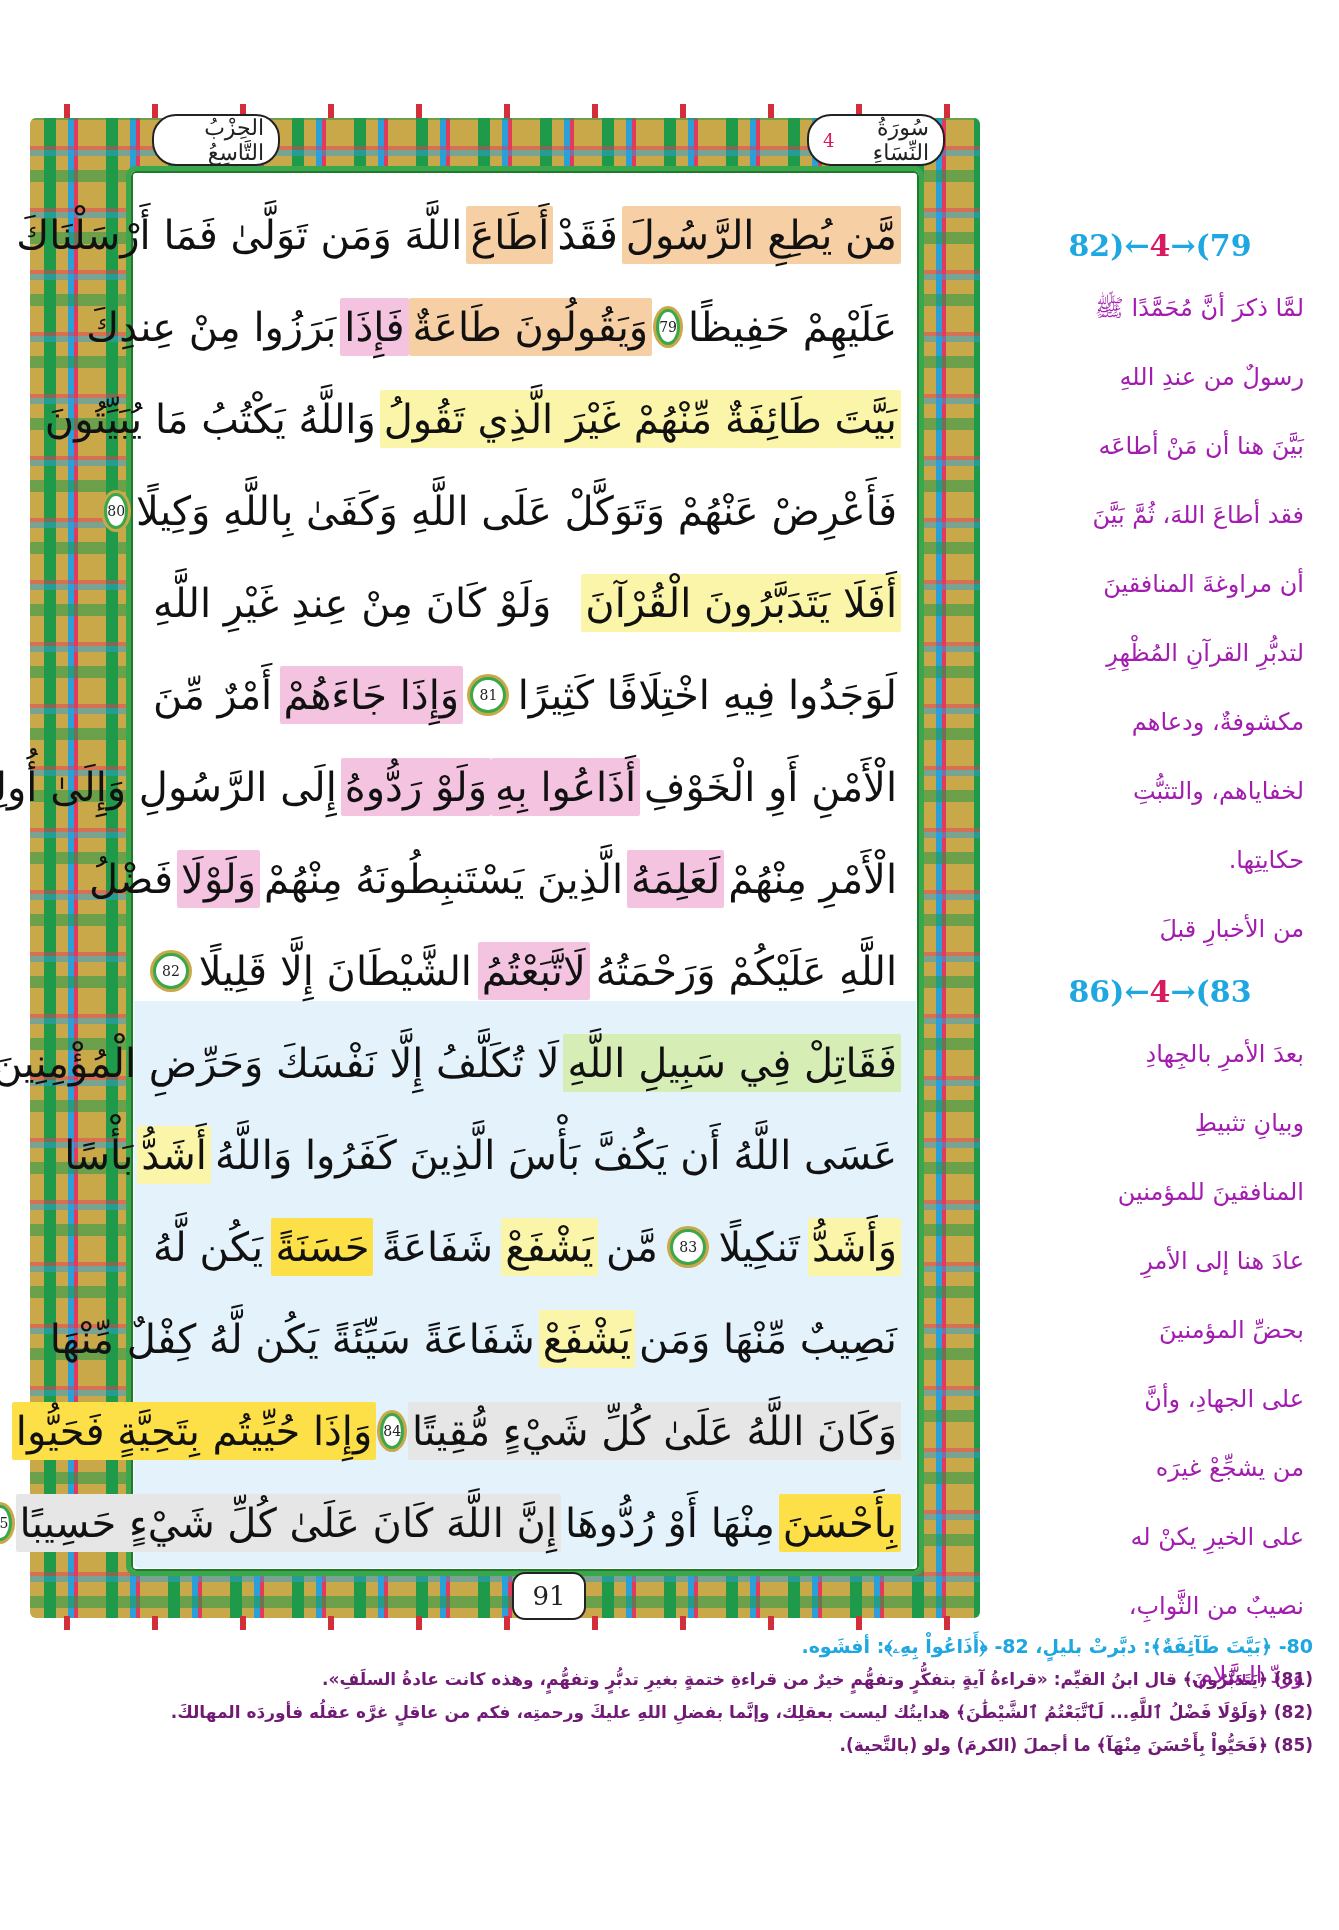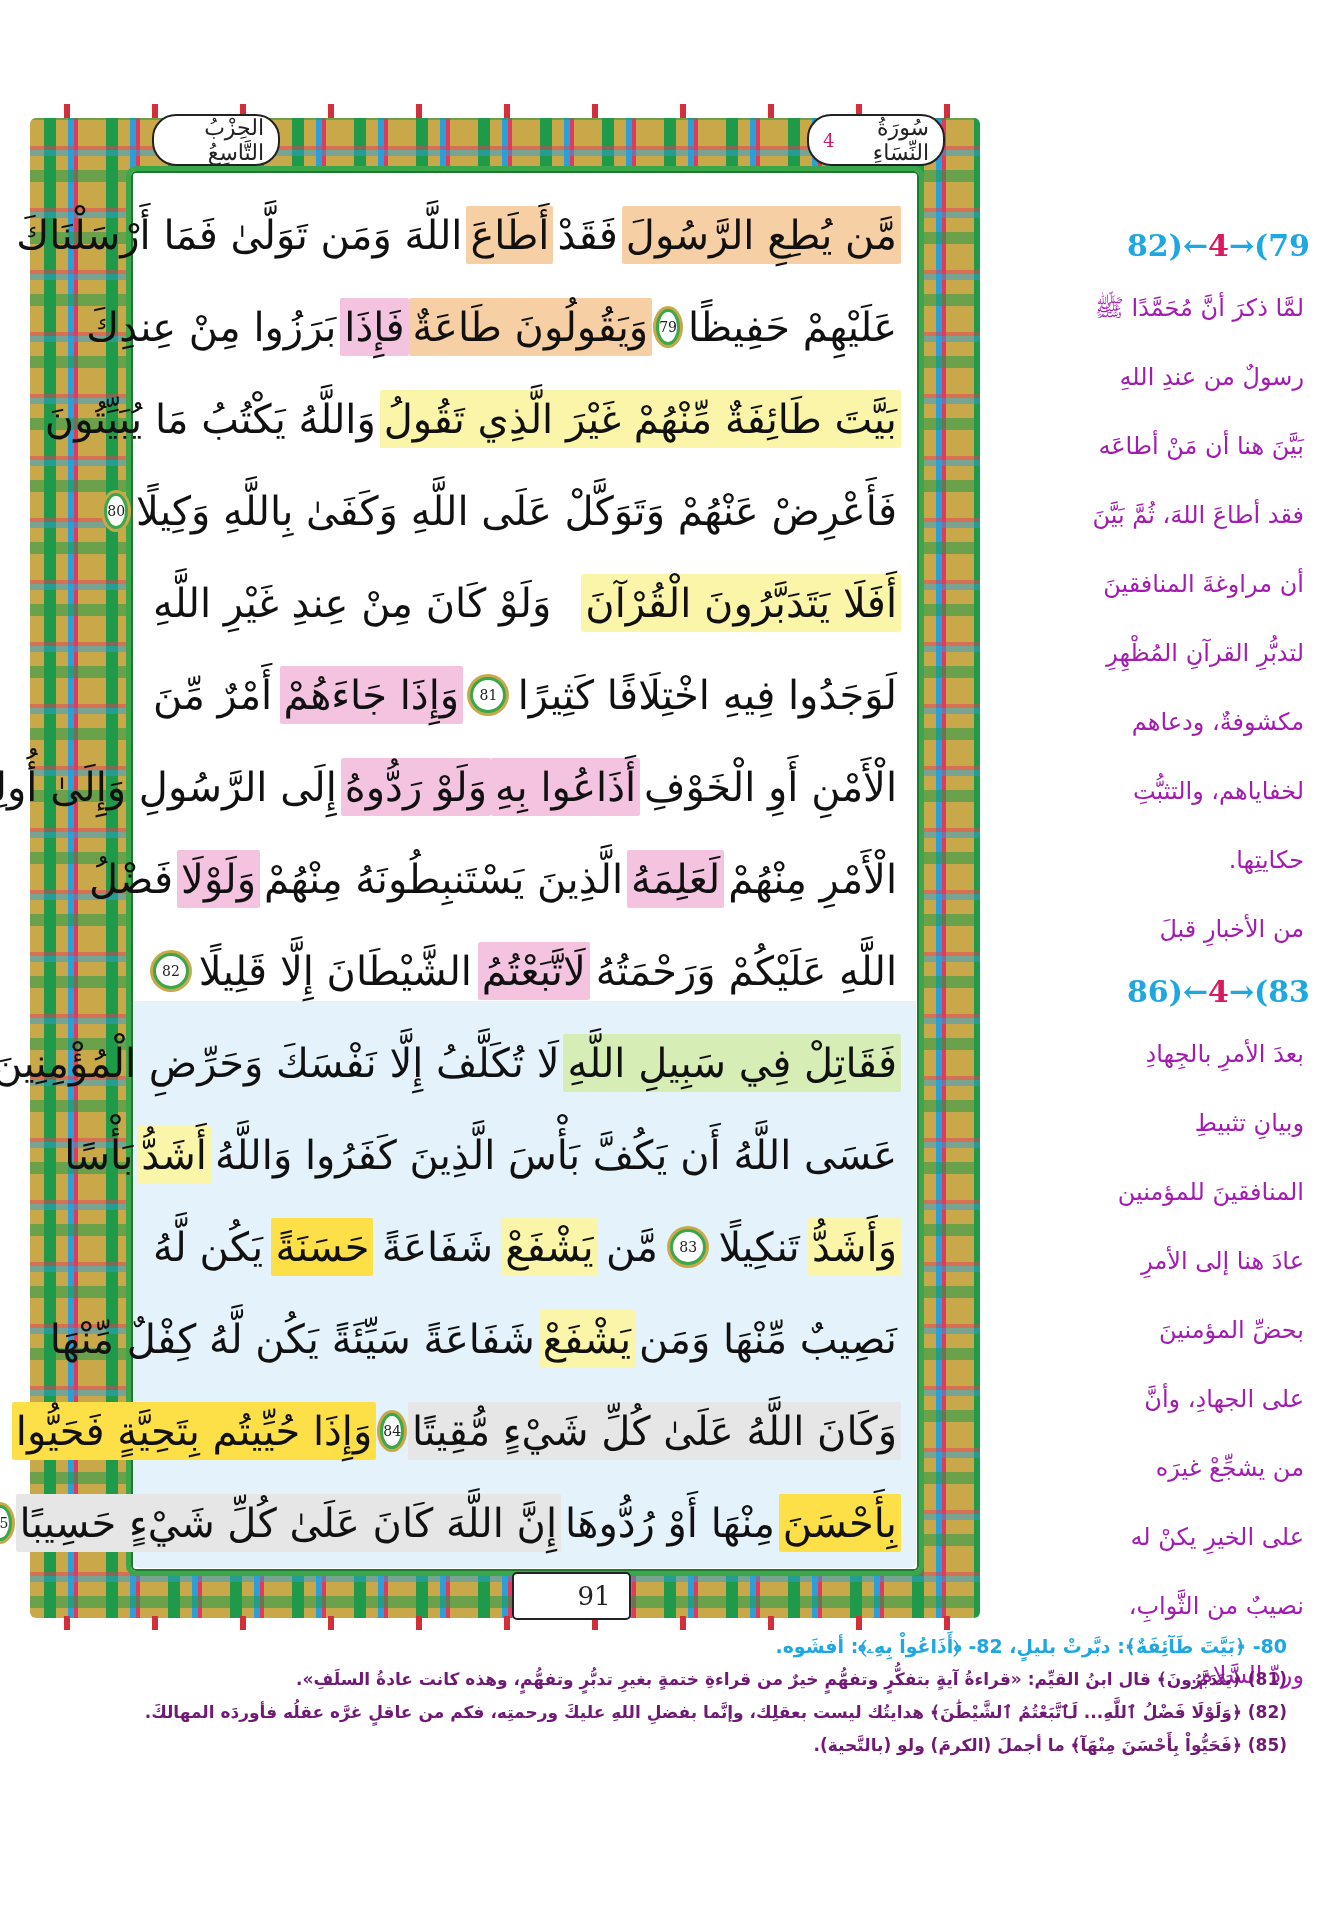--- a/index.html
+++ b/index.html
@@ -37,22 +37,22 @@
   .header-badge {
     position:absolute; height:48px; background:#fff; border:2px solid #222; border-radius:24px;
     display:flex; align-items:center; justify-content:center; font-size:22px; color:#222;
     font-family:"DejaVu Serif", serif; direction:rtl; padding:0 14px;
   }
   .hizb { left:152px; top:114px; width:96px; }
   .surah { left:807px; top:114px; width:106px; }
   .surah .num { color:#d81b60; margin-right:4px; font-size:18px; }
   .page-num {
     position:absolute; left:512px; top:1572px; width:70px; height:44px; background:#fff;
-    border:2px solid #222; border-radius:5px; display:flex; align-items:center; justify-content:center;
-    font-family:"DejaVu Serif", serif; font-size:26px; color:#222;padding-left:45px;
+    border:2px solid #222; border-radius:13px; display:flex; align-items:center; justify-content:center;
+    font-family:"DejaVu Serif", serif; font-size:26px; color:#222;
   }
   .lines { position:absolute; left:18px; right:18px; top:18px; direction:rtl; }
   .line {
     height:92px; display:flex; align-items:center; justify-content:space-between;
     font-family:"DejaVu Serif", serif; font-size:40px; color:#111; white-space:nowrap; direction:rtl;
     position:relative;
   }
   .seg { padding:6px 4px; border-radius:2px; }
   .hl-orange { background:#f7cfa4; }
   .hl-pink { background:#f3c3e0; }
@@ -63,29 +63,29 @@
   .ayah {
     display:inline-flex; align-items:center; justify-content:center;
     width:30px; height:30px; border-radius:50%; border:3px solid #3aa84a; background:#fff;
     font-size:14px; color:#222; position:relative; margin:0 4px; font-family:"DejaVu Serif", serif;
     box-shadow: 0 0 0 3px #c9a84a;
   }
   
   .side { position:absolute; left:1010px; top:218px; width:300px; direction:rtl; }
   .range {
     font-family:"DejaVu Serif", serif; font-weight:bold; font-size:30px; color:#1ea7e0;
-    direction:ltr; text-align:right; height:56px; line-height:56px;
+    direction:ltr; text-align:center; height:56px; line-height:56px;
   }
   .range .sura { color:#d81b60; }
   .side-line {
     font-family:"DejaVu Sans", sans-serif; font-size:24px; color:#a21caf; height:69px; line-height:69px;
     text-align:right; padding-right:6px; white-space:nowrap;
   }
   
-  .footnotes { position:absolute; left:60px; right:52px; top:1630px; direction:rtl; }
+  .footnotes { position:absolute; left:60px; right:26px; top:1630px; direction:rtl; }
   .fn {
     font-family:"DejaVu Sans", sans-serif; font-weight:bold; font-size:17px; height:33px; line-height:33px;
     white-space:nowrap; text-align:right;
   }
   .fn.blue { color:#1ea7e0; font-size:19px; }
   .fn.pink { color:#701a75; }
 </style>
 </head>
 <body>
 

